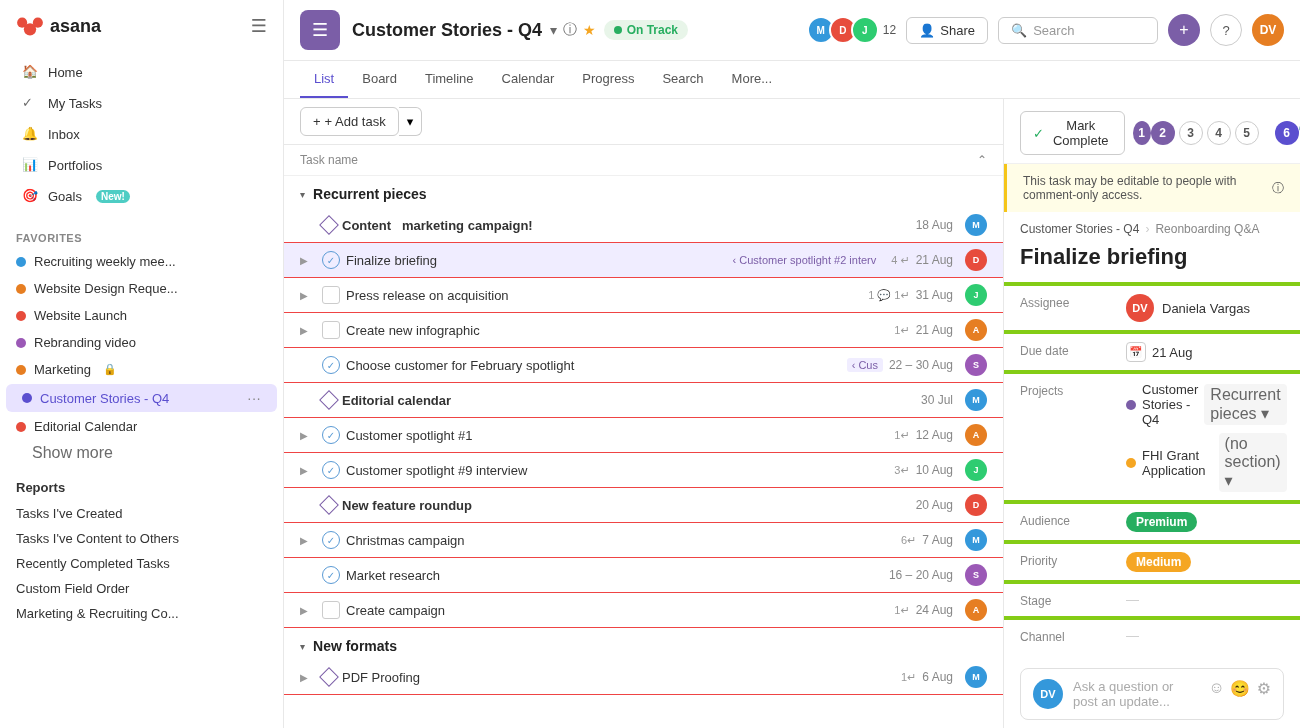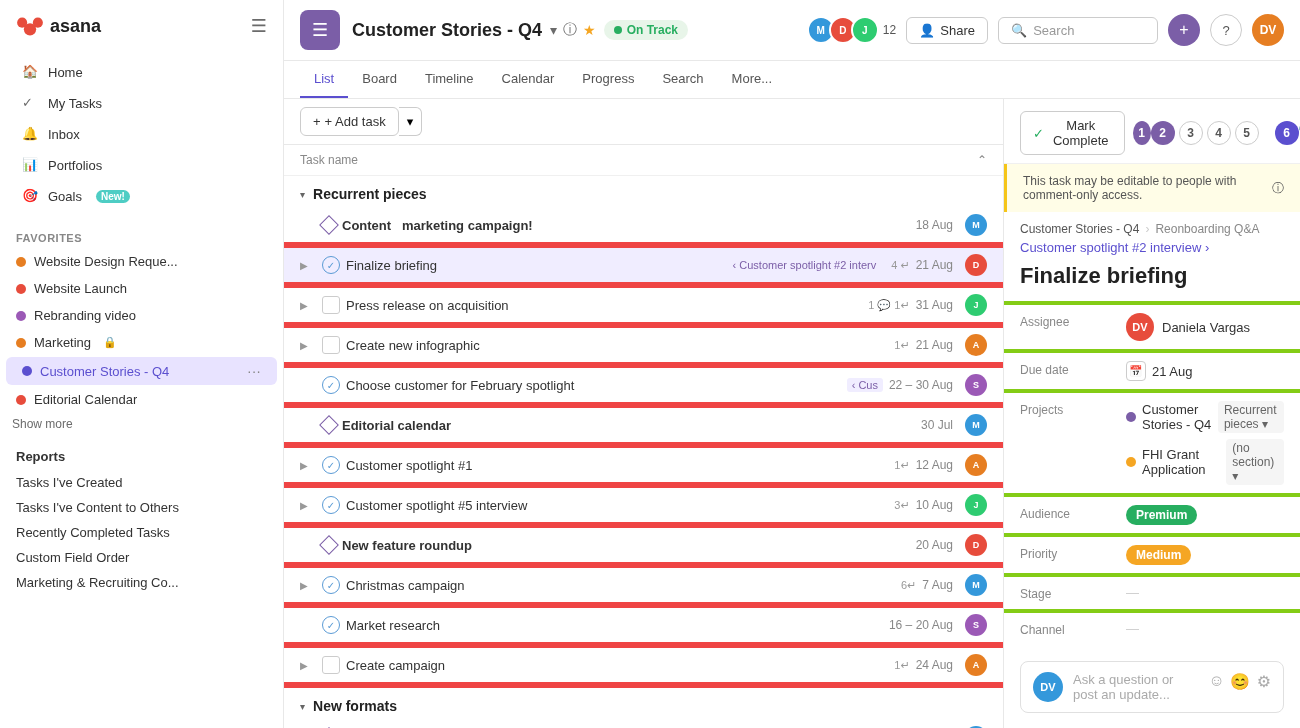--- a/index.html
+++ b/index.html
@@ -15,21 +15,21 @@
     .nav-item { display: flex; align-items: center; gap: 10px; padding: 7px 16px; cursor: pointer; color: #333; border-radius: 6px; margin: 1px 6px; }
     .nav-item .nav-icon { width: 16px; height: 16px; color: #6b6b6b; flex-shrink: 0; }
     .nav-item-label { font-size: 13px; }
     .nav-item .badge-new { background: #4ecdc4; color: #fff; font-size: 10px; font-weight: 600; padding: 1px 5px; border-radius: 8px; margin-left: 4px; }
     .sidebar-section { padding: 8px 16px 4px; font-size: 11px; font-weight: 600; color: #888; text-transform: uppercase; letter-spacing: 0.5px; margin-top: 8px; }
     .favorites-item { display: flex; align-items: center; gap: 8px; padding: 6px 16px; cursor: pointer; color: #333; }
     .dot { width: 10px; height: 10px; border-radius: 50%; flex-shrink: 0; }
     .favorites-label { font-size: 13px; white-space: nowrap; overflow: hidden; text-overflow: ellipsis; }
     .active-item { background: #e8e3ff !important; border-radius: 6px; margin: 1px 6px; }
     .active-item .favorites-label { color: #5b4fcf; font-weight: 500; }
-    .show-more { color: #6b6b6b; font-size: 12px; padding: 4px 12px; cursor: pointer; }
+    .show-more { color: #6b6b6b; font-size: 16px; padding: 4px 32px; cursor: pointer; }
     .reports-section { padding: 8px 0; }
     .reports-title { font-size: 13px; font-weight: 700; color: #333; padding: 6px 16px; }
     .reports-link { padding: 5px 16px; font-size: 13px; color: #333; cursor: pointer; }
     .recently-completed { font-weight: 500; }
     .lock-icon { font-size: 11px; color: #888; margin-left: 4px; }
     .three-dots { font-size: 14px; color: #888; margin-left: auto; }
 
     
     .main { flex: 1; display: flex; flex-direction: column; overflow: hidden; background: #fff; }
 
@@ -67,21 +67,21 @@
 
     
     .content-area { display: flex; flex: 1; overflow: hidden; }
 
     
     .task-list { width: 720px; flex-shrink: 0; overflow-y: auto; border-right: 1px solid #e8e8e8; }
     .task-list-header { display: flex; justify-content: space-between; align-items: center; padding: 8px 16px; font-size: 12px; color: #888; border-bottom: 1px solid #f0f0f0; }
     .section-header { display: flex; align-items: center; gap: 8px; padding: 10px 16px 6px; cursor: pointer; background: #fff; }
     .section-arrow { color: #666; font-size: 10px; }
     .section-title { font-size: 14px; font-weight: 600; color: #222; }
-    .task-row { display: flex; align-items: center; padding: 6px 16px; border-bottom: 6px solid #ef4444; cursor: pointer; gap: 6px; }
+    .task-row { display: flex; align-items: center; padding: 6px 16px; border-bottom: 1px solid #ef4444; cursor: pointer; gap: 6px; }
     .task-row.active-task { background: #f0edff; }
     .task-expand { width: 16px; color: #999; font-size: 10px; flex-shrink: 0; }
     .task-check { width: 18px; height: 18px; border: 1.5px solid #ccc; border-radius: 50%; flex-shrink: 0; display: flex; align-items: center; justify-content: center; }
     .task-check.diamond { border-radius: 0; transform: rotate(45deg); width: 14px; height: 14px; border: 1.5px solid #7b5ea7; }
     .task-check.checked { border-color: #5b9bd5; color: #5b9bd5; font-size: 10px; }
     .task-name { flex: 1; font-size: 13px; color: #333; min-width: 0; overflow: hidden; text-overflow: ellipsis; white-space: nowrap; }
     .task-name.bold { font-weight: 600; }
     .task-subtitle { font-size: 11px; color: #7b5ea7; margin-left: 4px; background: #f0edff; padding: 1px 5px; border-radius: 3px; white-space: nowrap; flex-shrink: 0; }
     .task-date { font-size: 12px; color: #888; margin-left: auto; white-space: nowrap; flex-shrink: 0; }
     .task-avatar { width: 22px; height: 22px; border-radius: 50%; flex-shrink: 0; display: flex; align-items: center; justify-content: center; font-size: 9px; font-weight: 600; color: #fff; margin-left: 6px; }
@@ -96,21 +96,21 @@
     .detail-action-icons { display: flex; gap: 8px; align-items: center; color: #666; font-size: 16px; }
     .detail-warning { background: #fffde7; border-left: 3px solid #f5c518; padding: 10px 16px; font-size: 12px; color: #555; display: flex; align-items: center; gap: 8px; }
     .breadcrumb { display: flex; align-items: center; gap: 6px; padding: 10px 16px 4px; font-size: 12px; color: #888; }
     .task-detail-title { font-size: 22px; font-weight: 700; color: #222; padding: 4px 16px 12px; }
     .detail-field { display: flex; align-items: flex-start; padding: 8px 16px; gap: 16px; border-top: 4px solid #84cc16; }
     .field-label { width: 90px; font-size: 12px; color: #888; flex-shrink: 0; padding-top: 2px; }
     .field-value { font-size: 13px; color: #333; display: flex; align-items: center; gap: 8px; flex-wrap: wrap; }
     .assignee-avatar { width: 28px; height: 28px; border-radius: 50%; background: #e74c3c; display: flex; align-items: center; justify-content: center; font-size: 11px; font-weight: 600; color: #fff; }
     .project-dot-purple { width: 10px; height: 10px; border-radius: 50%; background: #7b5ea7; flex-shrink: 0; }
     .project-dot-yellow { width: 10px; height: 10px; border-radius: 50%; background: #f5a623; flex-shrink: 0; }
-    .project-dropdown { font-size: 12px; color: #666; background: #f5f5f5; padding: 2px 6px; border-radius: 4px; cursor: pointer; }
+    .project-dropdown { font-size: 16px; color: #666; background: #f5f5f5; padding: 2px 6px; border-radius: 4px; cursor: pointer; }
     .audience-tag { background: #27ae60; color: #fff; font-size: 12px; font-weight: 600; padding: 3px 10px; border-radius: 12px; }
     .priority-tag { background: #f5a623; color: #fff; font-size: 12px; font-weight: 600; padding: 3px 10px; border-radius: 12px; }
     .field-dash { color: #ccc; }
     .comment-box { margin: 16px; border: 1px solid #e0e0e0; border-radius: 8px; padding: 10px 12px; display: flex; align-items: flex-start; gap: 10px; }
     .comment-avatar { width: 30px; height: 30px; border-radius: 50%; background: #3498db; display: flex; align-items: center; justify-content: center; font-size: 11px; color: #fff; font-weight: 600; flex-shrink: 0; }
     .comment-input { flex: 1; font-size: 13px; color: #aaa; }
     .comment-icons { display: flex; gap: 6px; color: #aaa; font-size: 16px; }
     .collab-avatars { display: flex; align-items: center; }
     .collab-add { width: 24px; height: 24px; border-radius: 50%; border: 1.5px dashed #aaa; display: flex; align-items: center; justify-content: center; color: #aaa; font-size: 14px; cursor: pointer; }
     .leave-task-btn { margin-left: auto; margin-right: 16px; font-size: 12px; color: #333; border: 1px solid #ccc; padding: 5px 10px; border-radius: 6px; cursor: pointer; display: flex; align-items: center; gap: 5px; }
@@ -164,20 +164,24 @@
     <div class="nav-item">
       <span class="nav-icon">🎯</span>
       <span class="nav-item-label">Goals</span>
       <span class="badge-new">New!</span>
     </div>
   </div>
 
   <div class="sidebar-section">Favorites</div>
   <div>
     <div class="favorites-item">
+      <div class="dot" style="background:#3498db"></div>
+      <span class="favorites-label">Recruiting weekly mee...</span>
+    </div>
+    <div class="favorites-item">
       <div class="dot" style="background:#e67e22"></div>
       <span class="favorites-label">Website Design Reque...</span>
     </div>
     <div class="favorites-item">
       <div class="dot" style="background:#e74c3c"></div>
       <span class="favorites-label">Website Launch</span>
     </div>
     <div class="favorites-item">
       <div class="dot" style="background:#9b59b6"></div>
       <span class="favorites-label">Rebranding video</span>
@@ -349,21 +353,21 @@
         <div class="task-check checked" style="border-color:#5b9bd5">✓</div>
         <span class="task-name">Customer spotlight #1</span>
         <span class="task-icons">1↵</span>
         <span class="task-date">12 Aug</span>
         <div class="task-avatar" style="background:#e67e22">A</div>
       </div>
 
       <div class="task-row">
         <div class="task-expand">▶</div>
         <div class="task-check checked" style="border-color:#5b9bd5">✓</div>
-        <span class="task-name">Customer spotlight #5 interview</span>
+        <span class="task-name">Customer spotlight #9 interview</span>
         <span class="task-icons">3↵</span>
         <span class="task-date">10 Aug</span>
         <div class="task-avatar" style="background:#2ecc71">J</div>
       </div>
 
       <div class="task-row">
         <div class="task-expand"></div>
         <div class="task-check diamond"></div>
         <span class="task-name bold">New feature roundup</span>
         <span class="task-date">20 Aug</span>
@@ -442,23 +446,20 @@
         <span>This task may be editable to people with comment-only access.</span>
         <span>ⓘ</span>
       </div>
 
       <div class="breadcrumb">
         <span style="cursor:pointer; color:#555">Customer Stories - Q4</span>
         <span style="color:#ccc">›</span>
         <span>Reonboarding Q&amp;A</span>
       </div>
 
-      <div style="padding: 0 16px 4px;">
-        <span style="font-size:13px; color:#5b4fcf; cursor:pointer;">Customer spotlight #2 interview ›</span>
-      </div>
 
       <div class="task-detail-title">Finalize briefing</div>
 
       <div class="detail-field">
         <span class="field-label">Assignee</span>
         <div class="field-value">
           <div class="assignee-avatar">DV</div>
           <span>Daniela Vargas</span>
         </div>
       </div>

